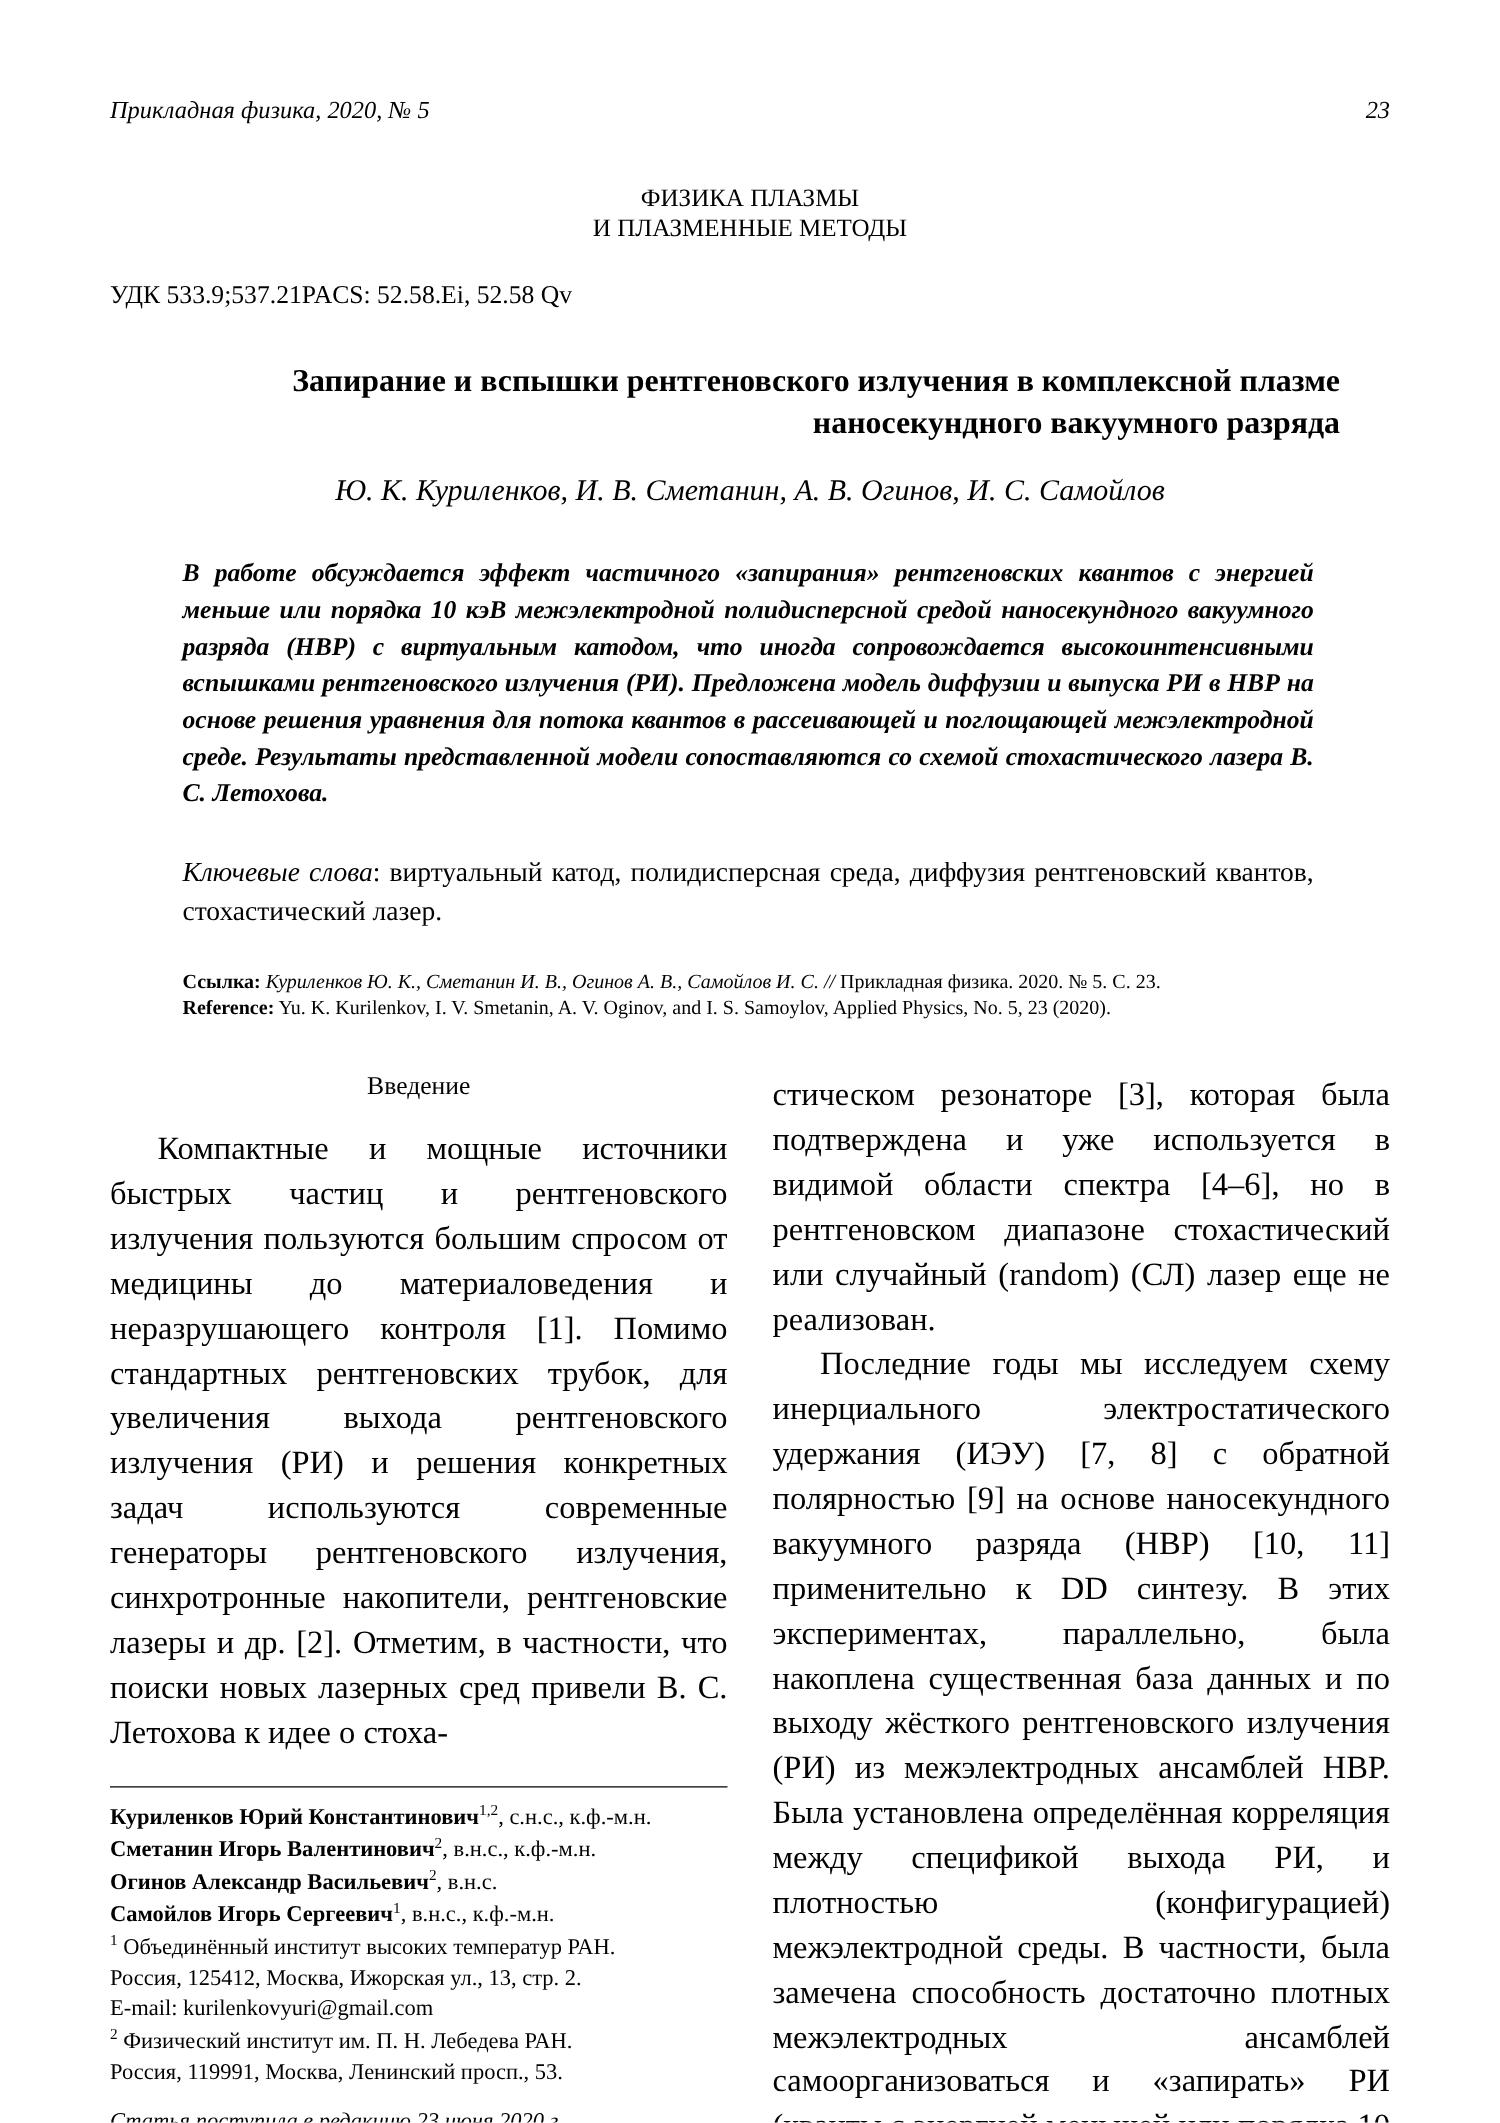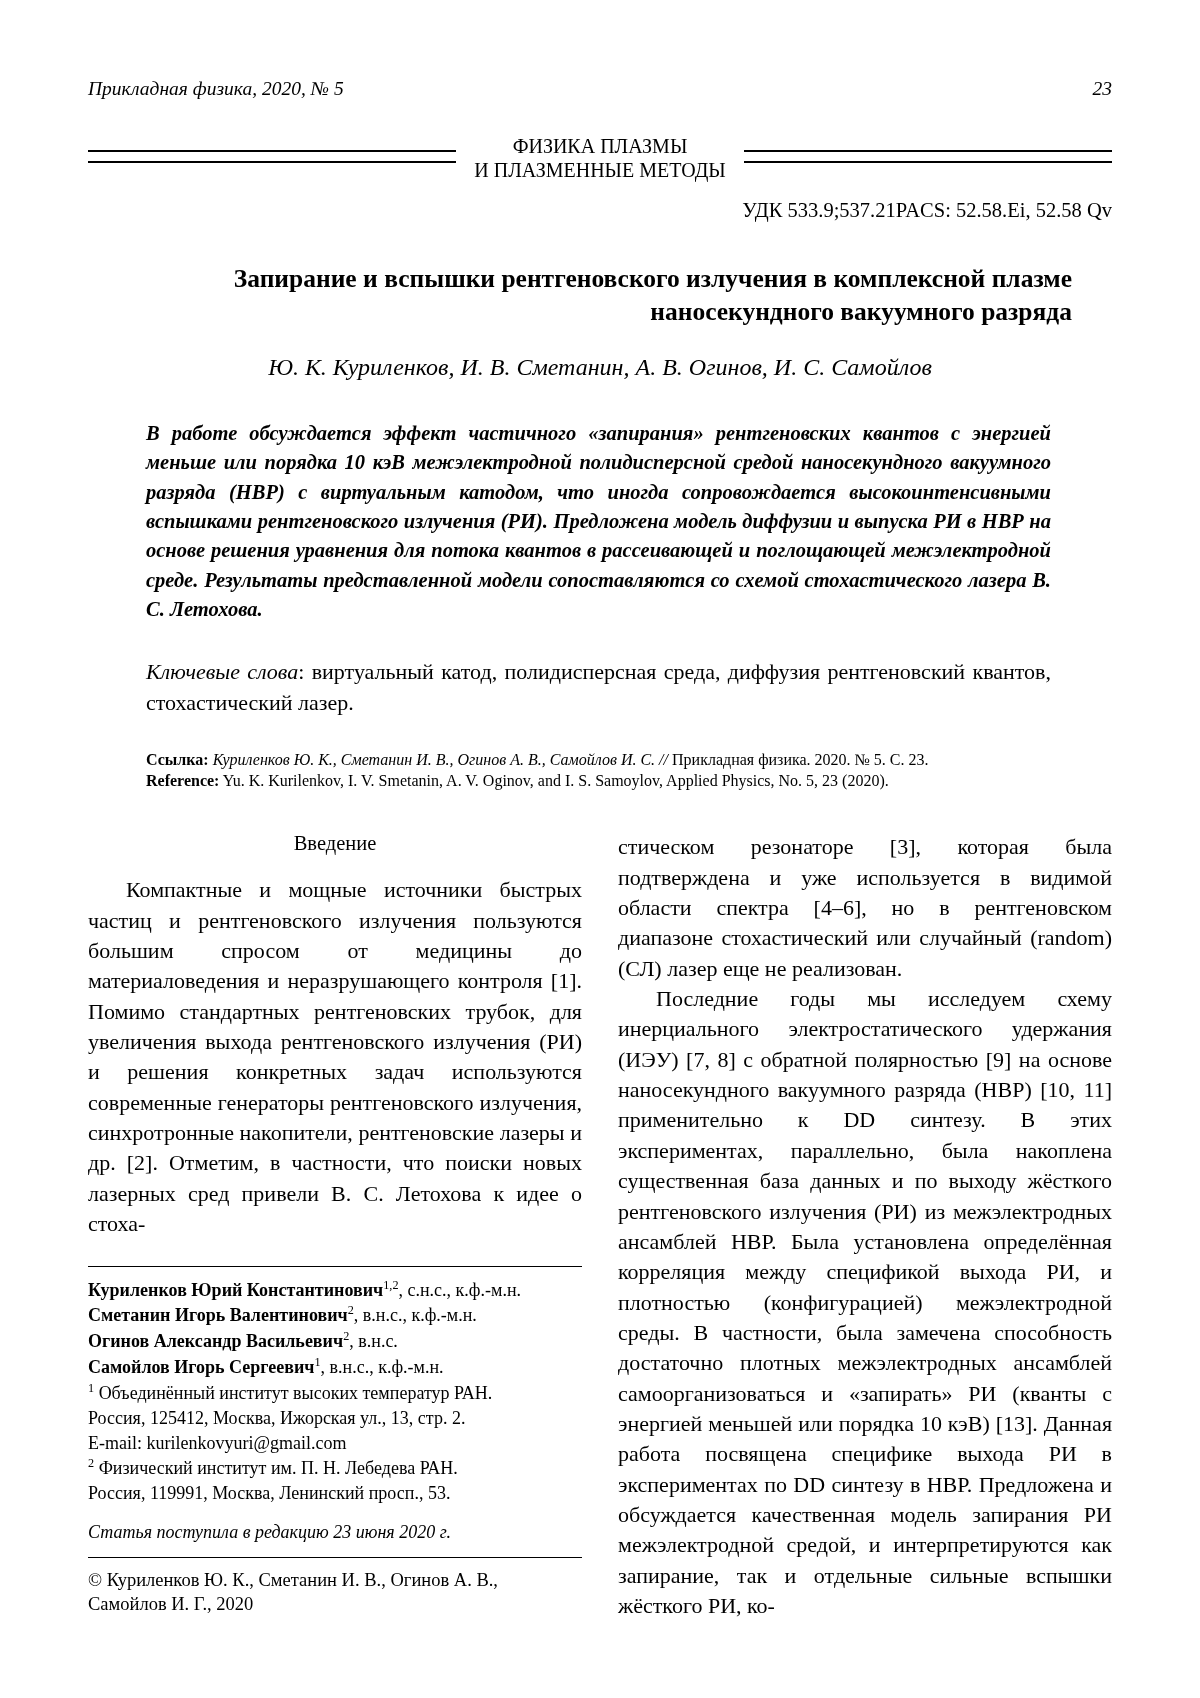--- a/index.html
+++ b/index.html
@@ -42,20 +42,21 @@
     font-size: 19.5px;
   }
 
   
   .banner {
     margin-top: 34px;
     display: flex;
     align-items: center;
     justify-content: center;
     gap: 0;
+    flex-direction: column;
   }
   .banner .rule {
     flex: 1 1 auto;
     height: 9px;
     border-top: 2px solid #000;
     border-bottom: 2px solid #000;
     position: relative;
     top: -2px;
   }
   .banner .btitle {
@@ -63,21 +64,21 @@
     font-size: 20px;
     line-height: 1.22;
     padding: 0 18px;
     white-space: nowrap;
   }
 
   
   .udcline {
     margin-top: 16px;
     display: flex;
-    justify-content: flex-end;
+    justify-content: flex-start;
     font-size: 20.5px;
   }
 
   
   h1.title {
     font-size: 25.5px;
     font-weight: bold;
     text-align: right;
     line-height: 1.3;
     margin: 40px 40px 0 40px;
@@ -124,21 +125,21 @@
     margin-top: 40px;
     position: relative;
     display: flex;
     gap: 36px;
   }
   .col {
     width: 494px;
   }
   .col p {
     margin: 0;
-    font-size: 22px;
+    font-size: 26px;
     line-height: 1.38;
     text-align: justify;
     text-indent: 38px;
   }
   .col h2 {
     font-size: 20.5px;
     font-weight: normal;
     text-align: center;
     margin: 0 0 20px 0;
   }

